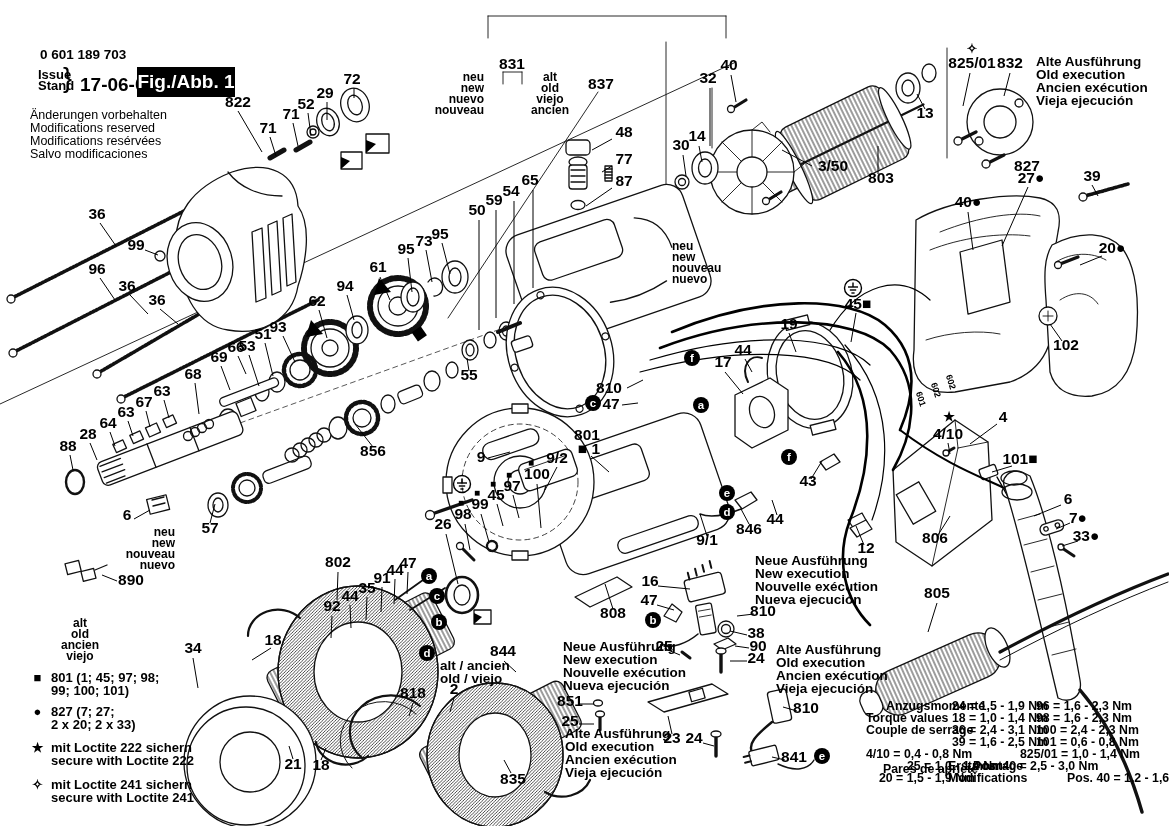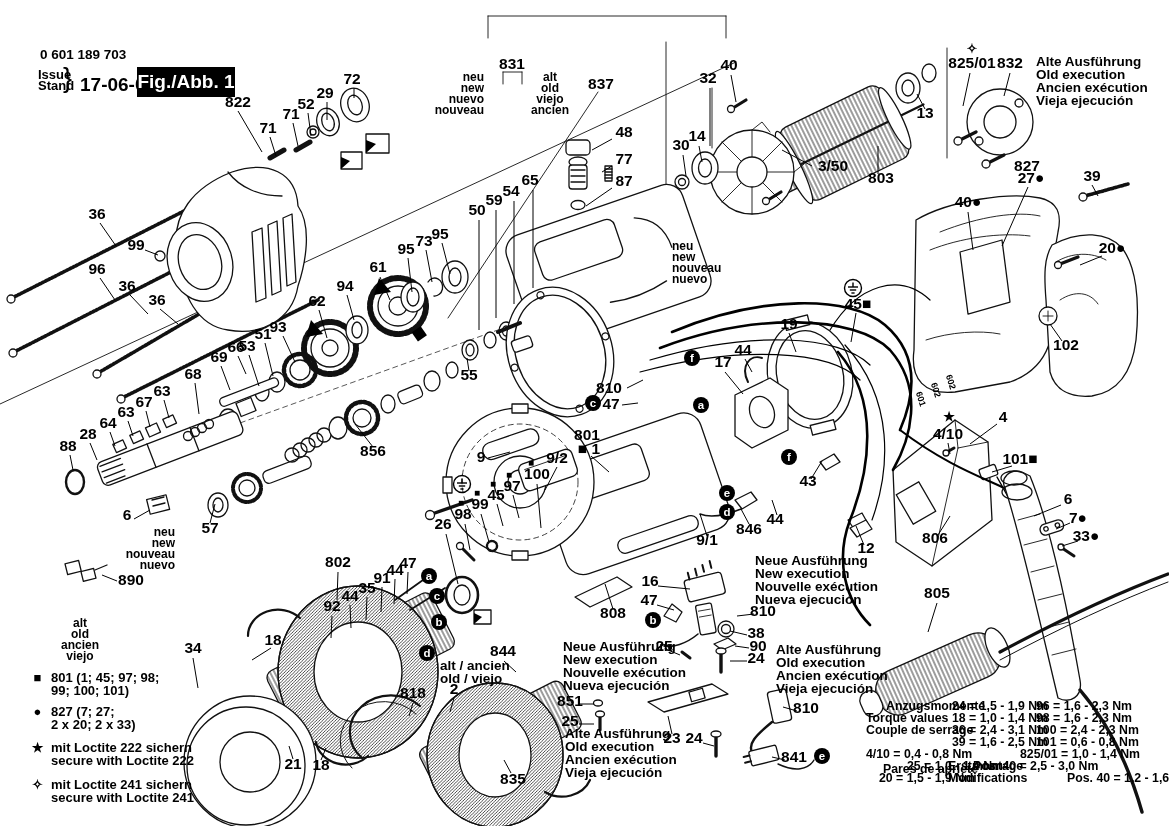--- a/index.html
+++ b/index.html
@@ -726,20 +726,26 @@
     </svg>
 
 <div class="abs" id="partno">0 601 189 703</div>
 <div class="abs" id="issuestand">
   <span>Issue</span><br>
   <span>Stand</span>
 </div>
 <div class="abs" id="brace">}</div>
 <div class="abs" id="issuedate">17-06-07</div>
 <div class="abs" id="figbox">Fig./Abb. 1</div>
+<div class="abs" id="notices">
+  <div>Änderungen vorbehalten</div>
+  <div>Modifications reserved</div>
+  <div>Modifications resérvées</div>
+  <div>Salvo modificaciones</div>
+</div>
 
 <div id="legend">
       <div class="lg abs" style="left: 30px; top: 672px;">
         <span class="mk">■</span>
         <span>801 (1; 45; 97; 98;<br>99; 100; 101)</span>
       </div>
       <div class="lg abs" style="left: 30px; top: 706px;">
         <span class="mk">●</span>
         <span>827 (7; 27;<br>2 x 20; 2 x 33)</span>
       </div>

